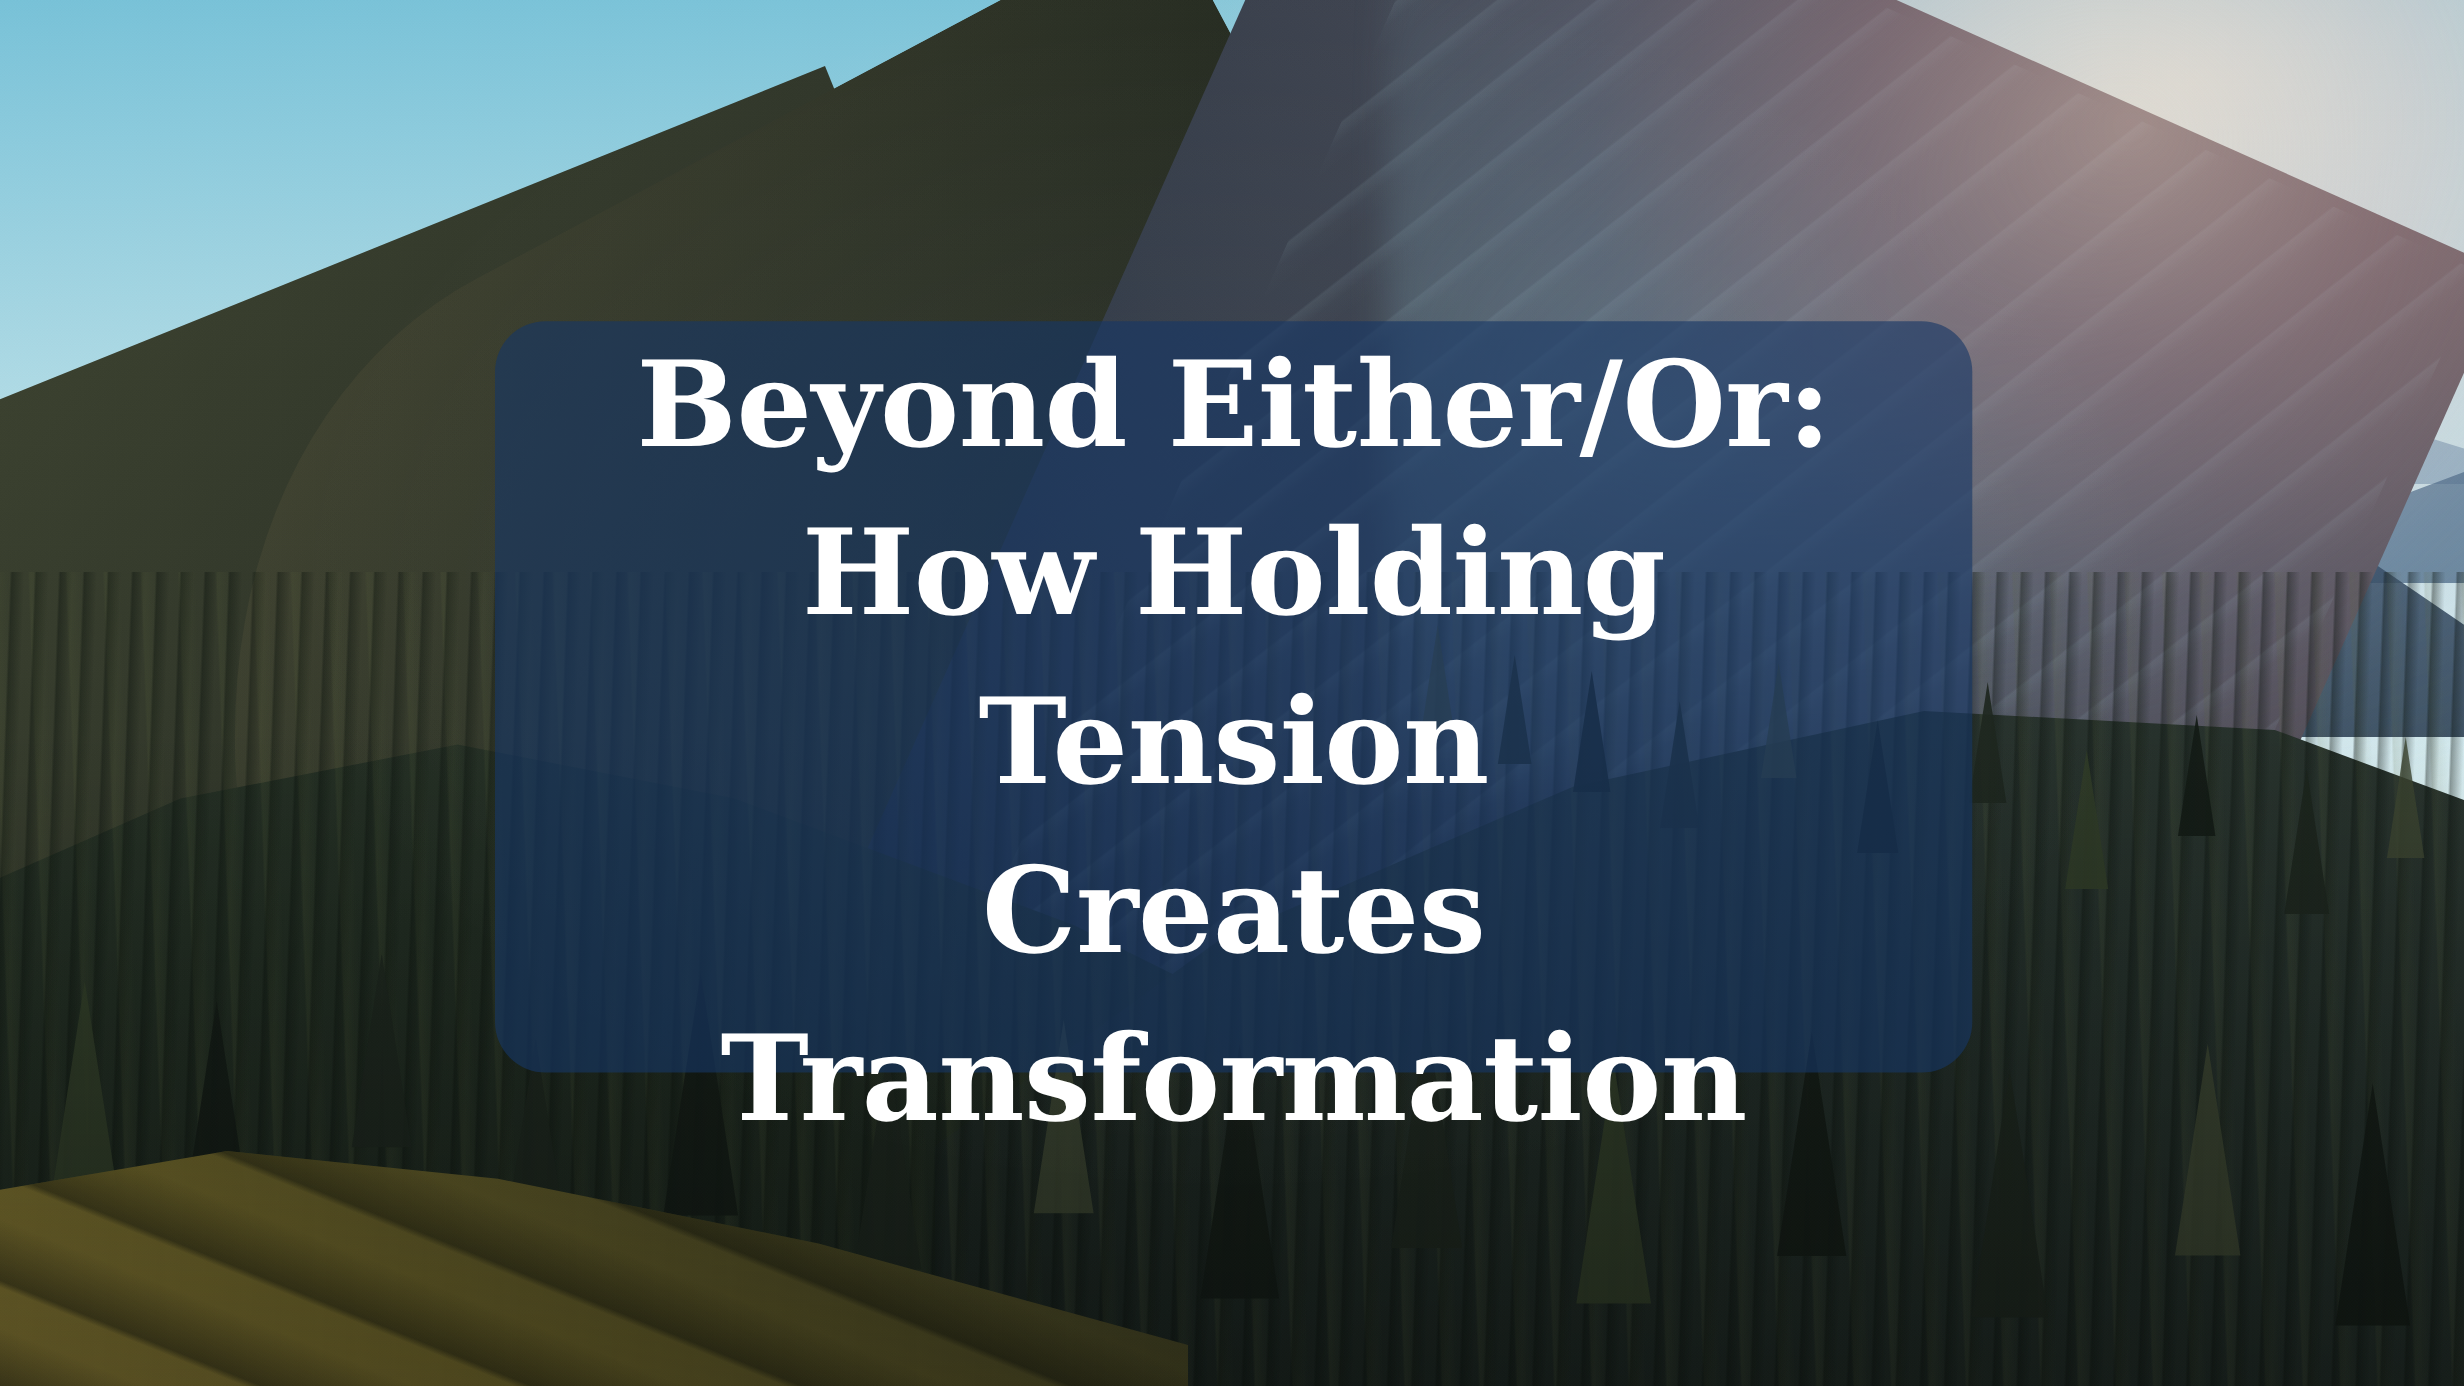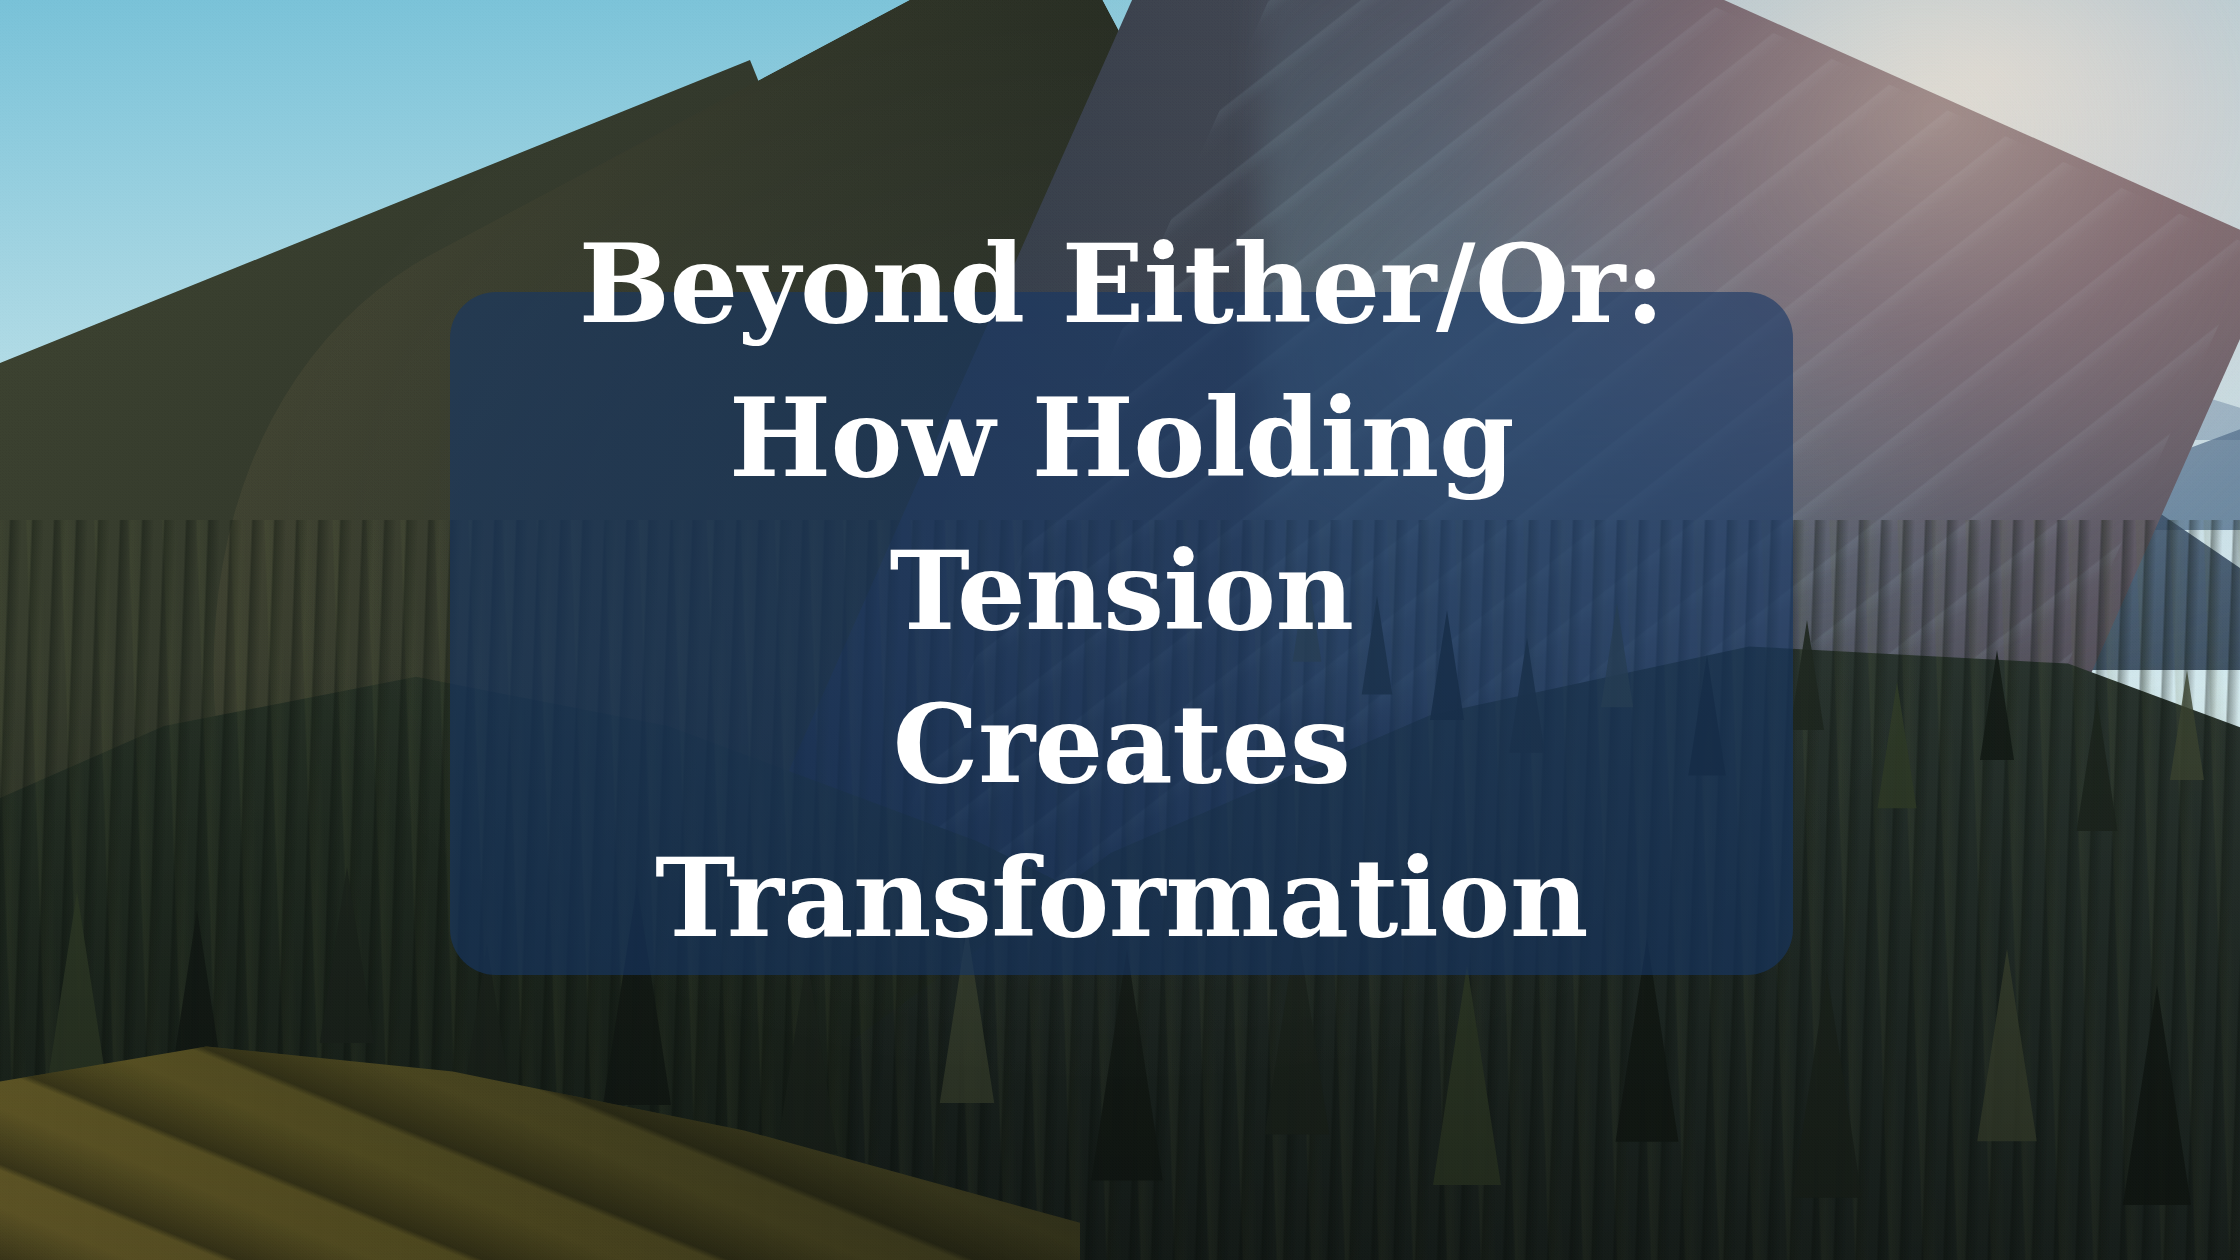--- a/index.html
+++ b/index.html
@@ -216,21 +216,21 @@
     left: 450px;
     top: 292px;
     width: 1343px;
     height: 683px;
     box-sizing: border-box;
     border-radius: 46px;
     background: rgba(23, 55, 101, 0.62);
     display: flex;
     flex-direction: column;
     align-items: center;
-    justify-content: flex-end;
+    justify-content: flex-start;
     padding: 0 30px;
   }
   .title-text {
     margin: 0;
     width: 100%;
     text-align: center;
     color: #ffffff;
     font-family: "DejaVu Serif", "Liberation Serif", serif;
     font-weight: 700;
     font-size: 108px;

